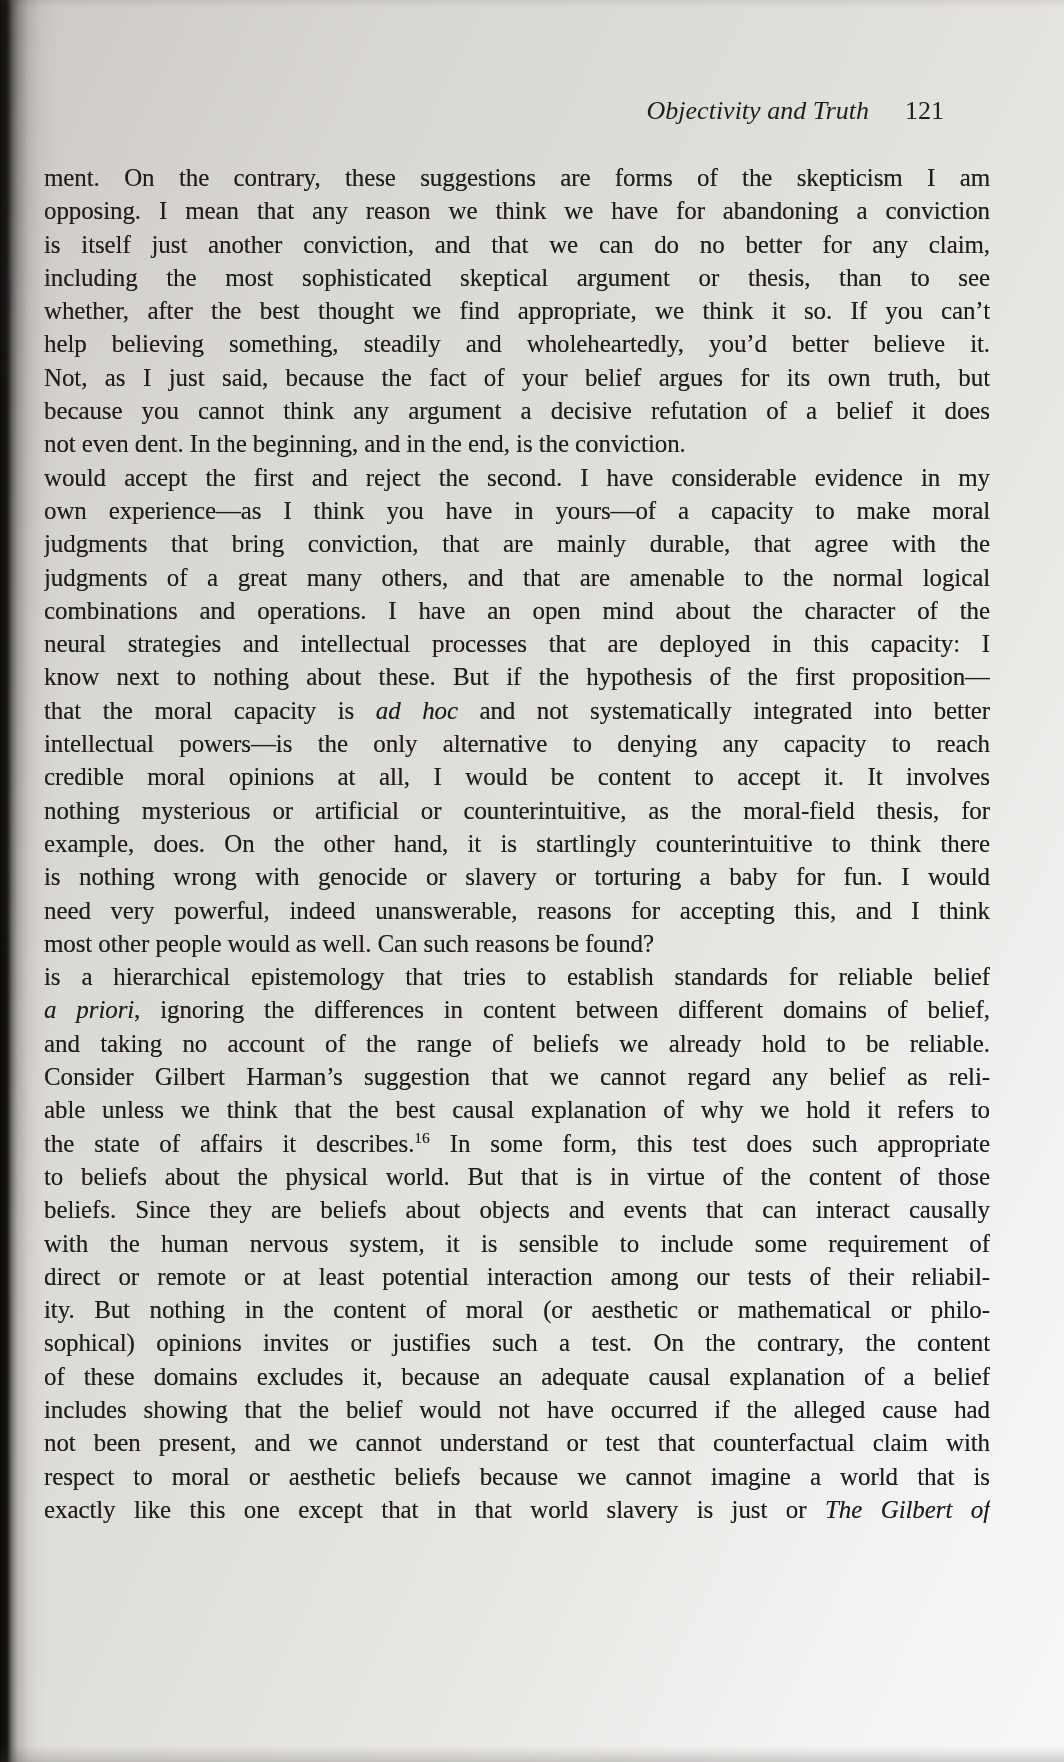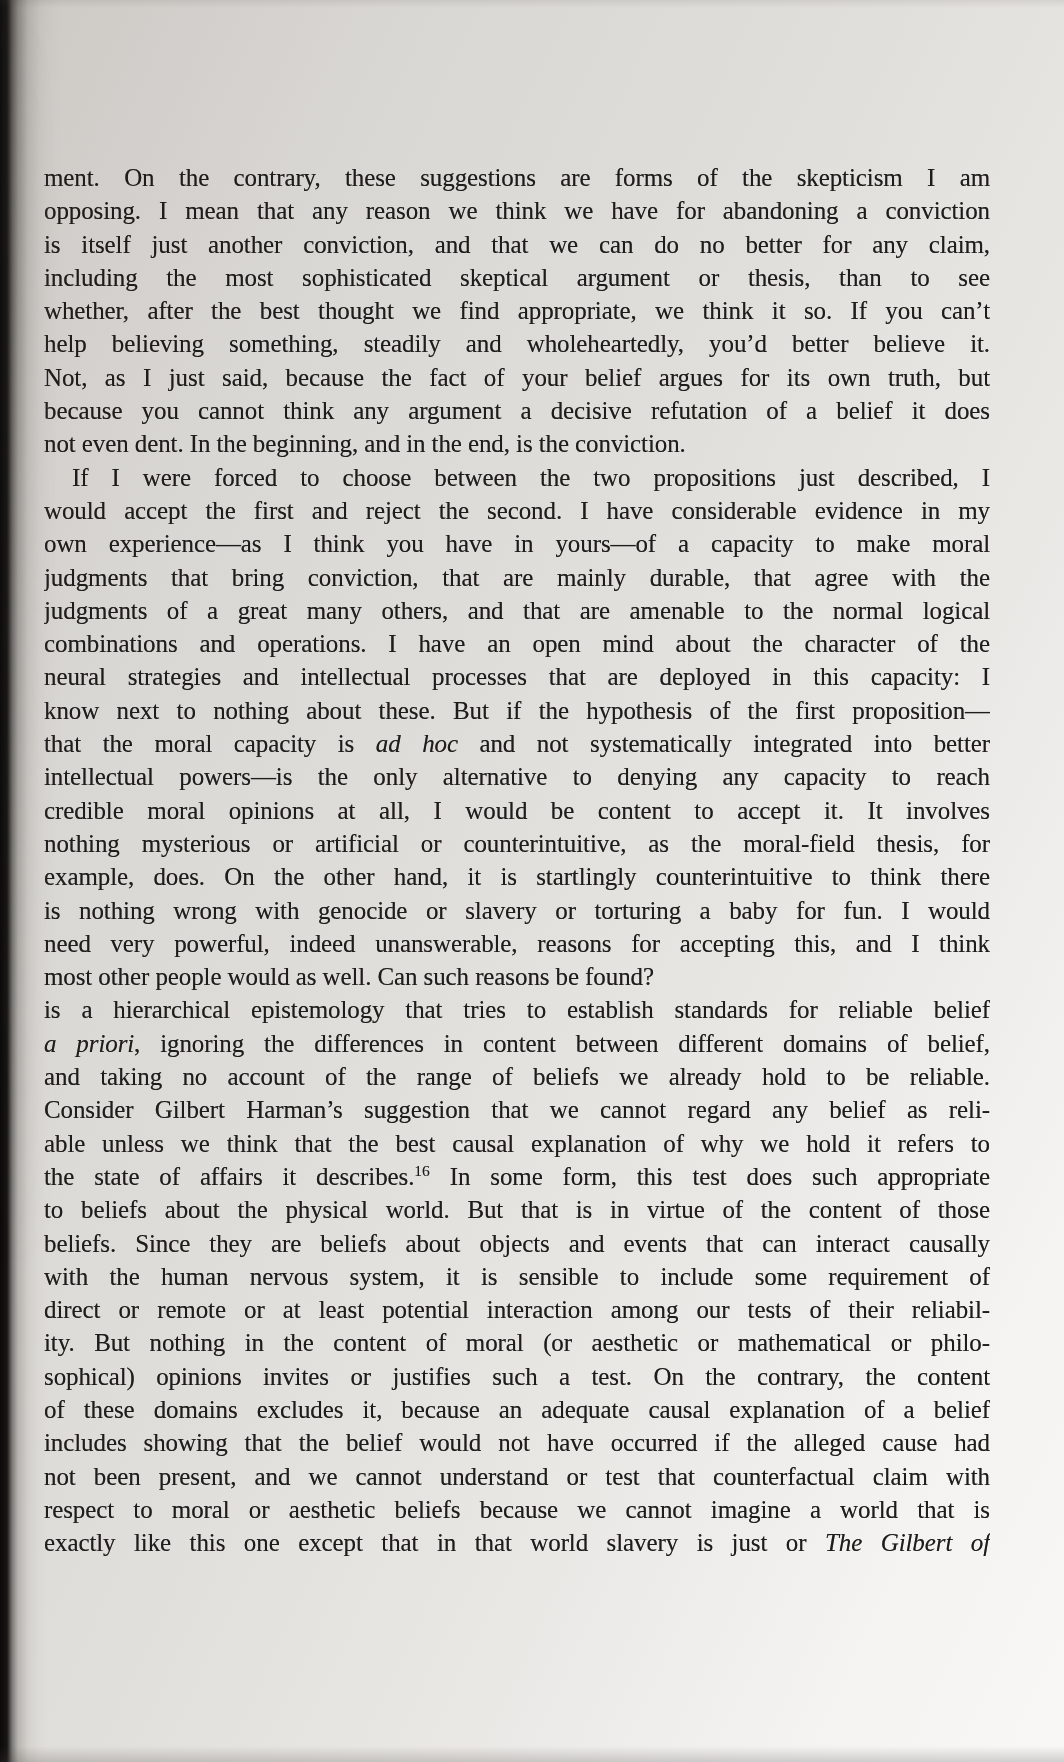--- a/index.html
+++ b/index.html
@@ -52,32 +52,34 @@
   }
   .top-shade{
     position:absolute;left:0;right:0;top:0;height:8px;pointer-events:none;
     background:linear-gradient(to bottom,rgba(70,66,62,.10),rgba(70,66,62,0));
   }
 </style>
 </head>
 <body>
 
 <div class="page">
+  <div class="header">
+    <span class="running-title">Objectivity and Truth</span><span class="page-number">121</span>
+  </div>
 
   <div class="body">
       <div class="line"><span>ment. On the contrary, these suggestions are forms of the skepticism I am</span></div>
       <div class="line"><span>opposing. I mean that any reason we think we have for abandoning a conviction</span></div>
       <div class="line"><span>is itself just another conviction, and that we can do no better for any claim,</span></div>
       <div class="line"><span>including the most sophisticated skeptical argument or thesis, than to see</span></div>
       <div class="line"><span>whether, after the best thought we find appropriate, we think it so. If you can’t</span></div>
       <div class="line"><span>help believing something, steadily and wholeheartedly, you’d better believe it.</span></div>
       <div class="line"><span>Not, as I just said, because the fact of your belief argues for its own truth, but</span></div>
       <div class="line"><span>because you cannot think any argument a decisive refutation of a belief it does</span></div>
       <div class="line flush"><span>not even dent. In the beginning, and in the end, is the conviction.</span></div>
-      <div class="line indent"><span>If I were forced to choose between the two propositions just described, I</span></div>
       <div class="line"><span>would accept the first and reject the second. I have considerable evidence in my</span></div>
       <div class="line"><span>own experience—as I think you have in yours—of a capacity to make moral</span></div>
       <div class="line"><span>judgments that bring conviction, that are mainly durable, that agree with the</span></div>
       <div class="line"><span>judgments of a great many others, and that are amenable to the normal logical</span></div>
       <div class="line"><span>combinations and operations. I have an open mind about the character of the</span></div>
       <div class="line"><span>neural strategies and intellectual processes that are deployed in this capacity: I</span></div>
       <div class="line"><span>know next to nothing about these. But if the hypothesis of the first proposition—</span></div>
       <div class="line"><span>that the moral capacity is </span><span class="it">ad hoc</span><span> and not systematically integrated into better</span></div>
       <div class="line"><span>intellectual powers—is the only alternative to denying any capacity to reach</span></div>
       <div class="line"><span>credible moral opinions at all, I would be content to accept it. It involves</span></div>

